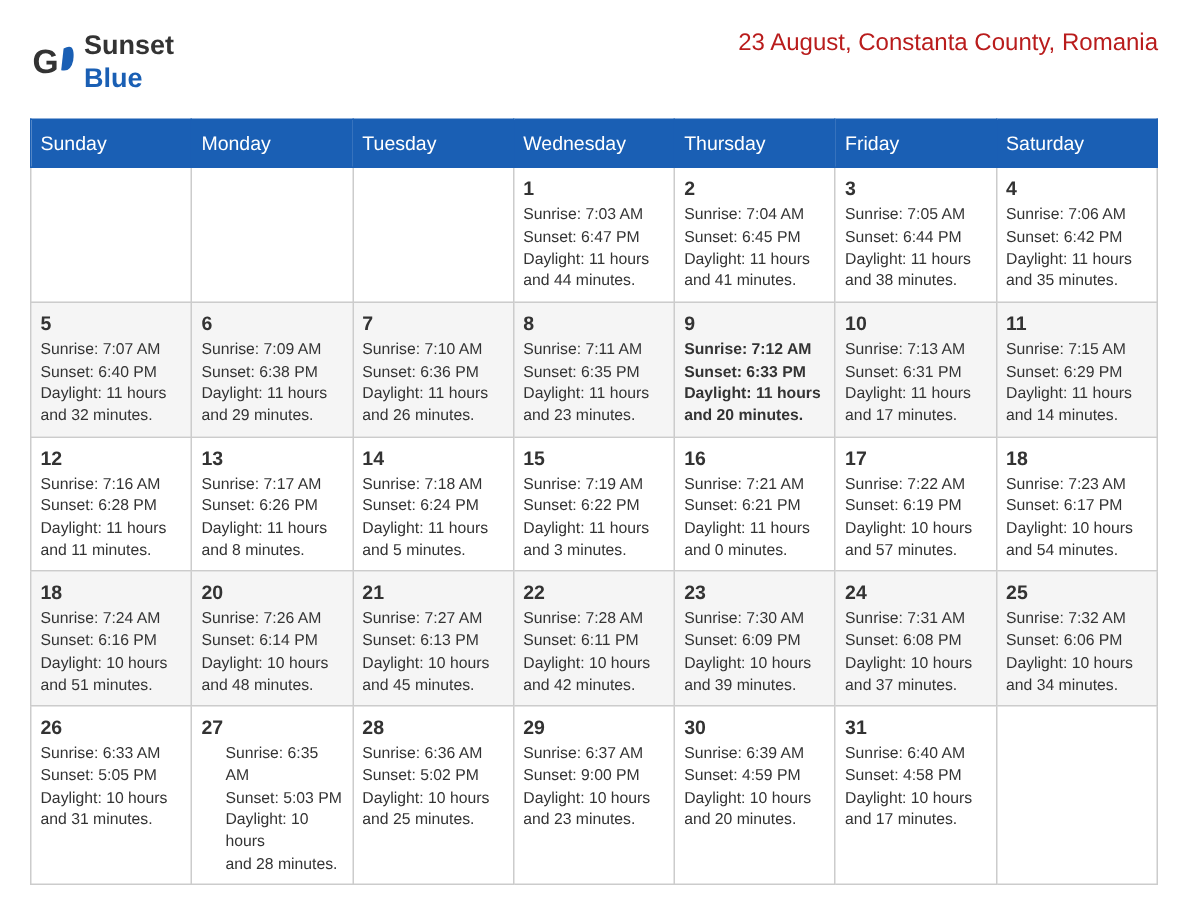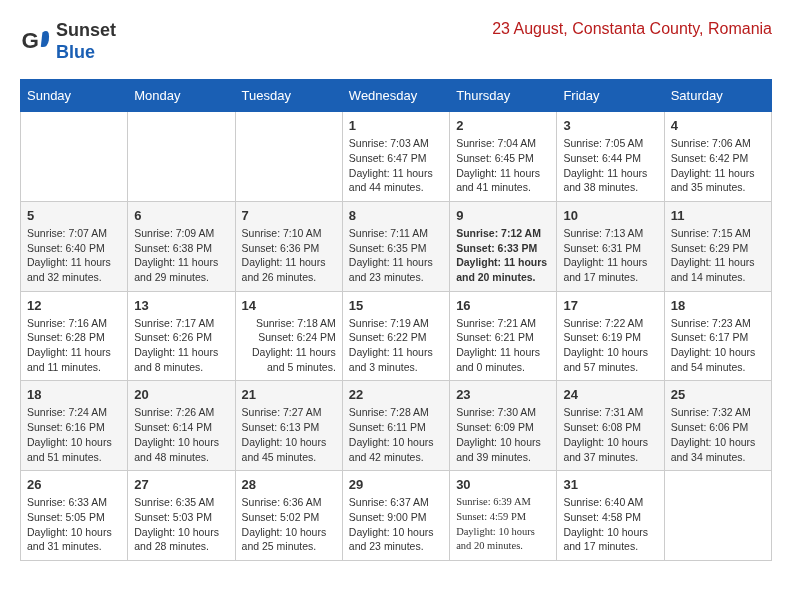--- a/index.html
+++ b/index.html
@@ -211,21 +211,21 @@
         </td>
         <td>
           <div class="day-number">13</div>
           <div class="day-info" style="white-space: pre-line;">Sunrise: 7:17 AM
 Sunset: 6:26 PM
 Daylight: 11 hours
 and 8 minutes.</div>
         </td>
         <td>
           <div class="day-number">14</div>
-          <div class="day-info" style="white-space: pre-line; text-align: right;">Sunrise: 7:18 AM
+          <div class="day-info" style="white-space: pre-line;">Sunrise: 7:18 AM
 Sunset: 6:24 PM
 Daylight: 11 hours
 and 5 minutes.</div>
         </td>
         <td>
           <div class="day-number">15</div>
           <div class="day-info" style="white-space: pre-line;">Sunrise: 7:19 AM
 Sunset: 6:22 PM
 Daylight: 11 hours
 and 3 minutes.</div>
@@ -306,42 +306,42 @@
       <tr>
         <td>
           <div class="day-number">26</div>
           <div class="day-info" style="white-space: pre-line;">Sunrise: 6:33 AM
 Sunset: 5:05 PM
 Daylight: 10 hours
 and 31 minutes.</div>
         </td>
         <td>
           <div class="day-number">27</div>
-          <div class="day-info" style="white-space: pre-line;">Sunrise: 6:35 AM
+          <div class="day-info" style="white-space: pre-line; margin-left: 16px;">Sunrise: 6:35 AM
 Sunset: 5:03 PM
 Daylight: 10 hours
 and 28 minutes.</div>
         </td>
         <td>
           <div class="day-number">28</div>
           <div class="day-info" style="white-space: pre-line;">Sunrise: 6:36 AM
 Sunset: 5:02 PM
 Daylight: 10 hours
 and 25 minutes.</div>
         </td>
         <td>
           <div class="day-number">29</div>
           <div class="day-info" style="white-space: pre-line;">Sunrise: 6:37 AM
 Sunset: 9:00 PM
 Daylight: 10 hours
 and 23 minutes.</div>
         </td>
         <td>
           <div class="day-number">30</div>
-          <div class="day-info" style="white-space: pre-line; font-family: Liberation Serif, serif;">Sunrise: 6:39 AM
+          <div class="day-info" style="white-space: pre-line;">Sunrise: 6:39 AM
 Sunset: 4:59 PM
 Daylight: 10 hours
 and 20 minutes.</div>
         </td>
         <td>
           <div class="day-number">31</div>
           <div class="day-info" style="white-space: pre-line;">Sunrise: 6:40 AM
 Sunset: 4:58 PM
 Daylight: 10 hours
 and 17 minutes.</div>

